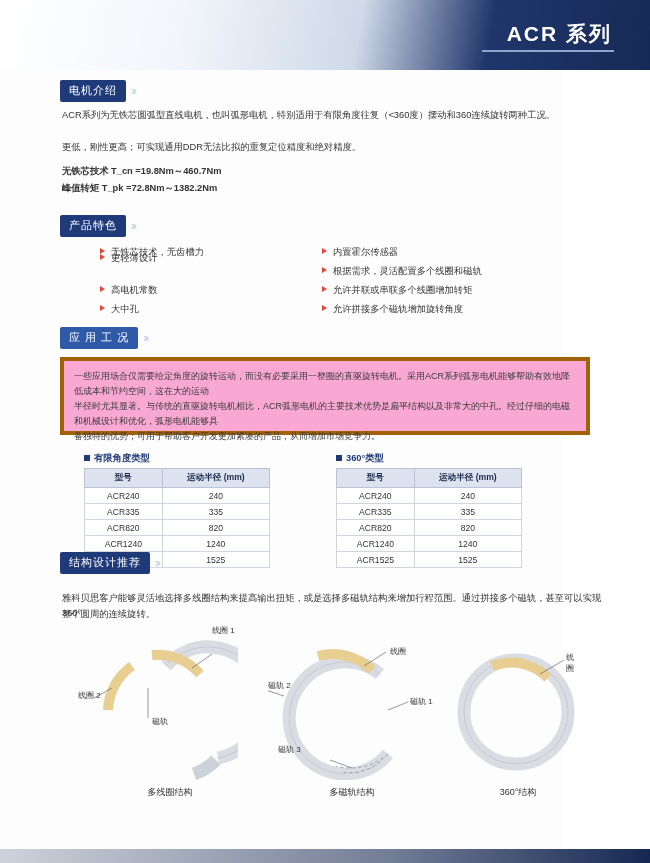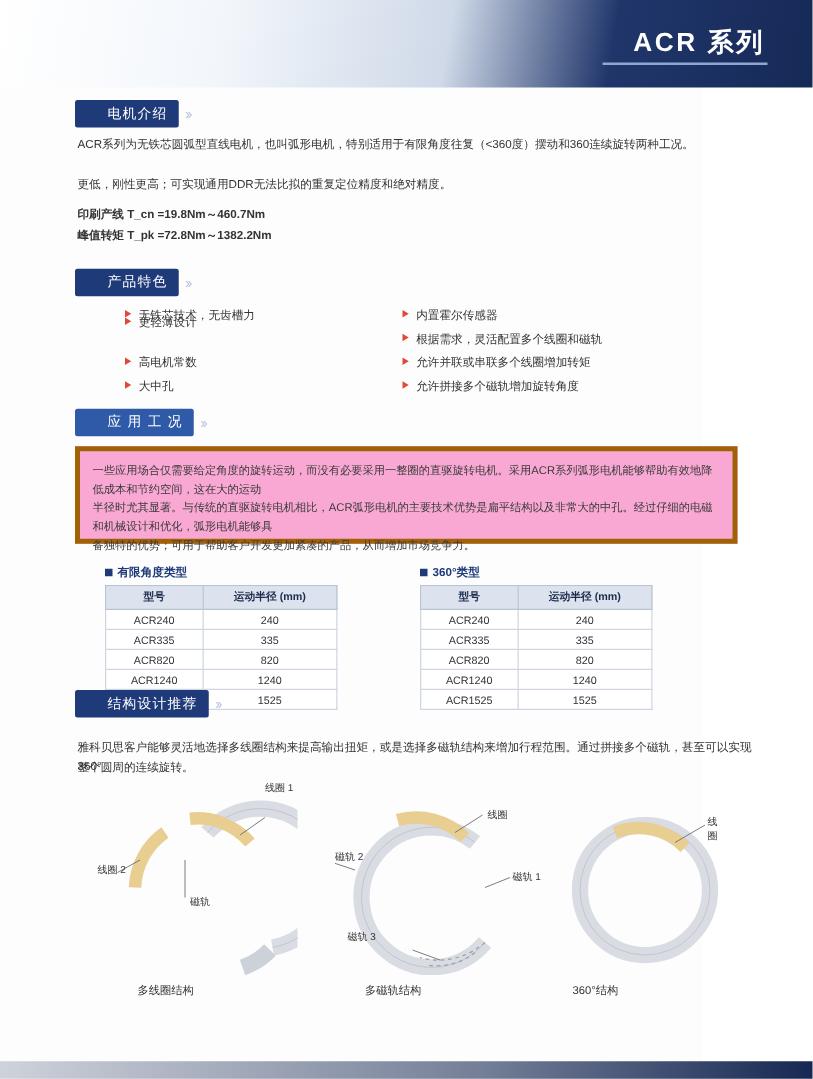--- a/index.html
+++ b/index.html
@@ -26,21 +26,21 @@
   }
   .banner-underline{
     position:absolute;right:36px;top:50px;width:132px;height:2px;background:#8fa6cf;
   }
   
   .sec-head{
     position:absolute;height:20px;
   }
   .sec-tag{
     display:inline-block;background:#1f3a79;color:#fff;font-size:11px;
-    padding:3px 9px 4px 26px;border-radius:2px;letter-spacing:1px;
+    padding:3px 9px 4px 9px;border-radius:2px;letter-spacing:1px;
     vertical-align:middle;
   }
   .sec-tag.light{background:#2f5aa8;}
   .chev{
     display:inline-block;margin-left:5px;color:#b9c6df;font-size:12px;letter-spacing:-2px;
     vertical-align:middle;
   }
   .body-text{
     position:absolute;font-size:9.3px;line-height:15px;color:#333;
   }
@@ -72,21 +72,21 @@
   table.t th{
     background:#dce3ee;color:#1b2b4d;font-weight:bold;
     border:1px solid #b9c3d4;padding:3px 0;text-align:center;
   }
   table.t td{
     border:1px solid #cfd6e2;padding:2.5px 0;text-align:center;color:#333;background:#fff;
   }
   .tblwrap{position:absolute;}
   
   .dia-cap{
-    position:absolute;font-size:9px;color:#333;text-align:left;width:120px;
+    position:absolute;font-size:9px;color:#333;text-align:center;width:120px;
   }
   .lbl{position:absolute;font-size:8px;color:#333;}
   .footer-line{
     position:absolute;left:0;bottom:0;width:650px;height:14px;
     background:linear-gradient(90deg,#16285233 0%,#16285299 60%,#162852 100%);
   }
 </style>
 </head>
 <body>
 
@@ -95,21 +95,21 @@
   <div class="banner">
     <div class="banner-title">ACR 系列</div>
     <div class="banner-underline"></div>
   </div>
 
   <div class="sec-head" style="left:60px;top:80px;">
     <span class="sec-tag">电机介绍</span><span class="chev">››</span>
   </div>
   <div class="body-text" style="left:62px;top:108px;width:530px;">ACR系列为无铁芯圆弧型直线电机，也叫弧形电机，特别适用于有限角度往复（&lt;360度）摆动和360连续旋转两种工况。</div>
   <div class="body-text" style="left:62px;top:140px;width:540px;">更低，刚性更高；可实现通用DDR无法比拟的重复定位精度和绝对精度。</div>
-  <div class="body-text bold-line" style="left:62px;top:164px;">印刷产线 T_cn =19.8Nm～460.7Nm</div>
+  <div class="body-text bold-line" style="left:62px;top:164px;">无铁芯技术 T_cn =19.8Nm～460.7Nm</div>
   <div class="body-text bold-line" style="left:62px;top:181px;">峰值转矩 T_pk =72.8Nm～1382.2Nm</div>
 
   <div class="sec-head" style="left:60px;top:215px;">
     <span class="sec-tag">产品特色</span><span class="chev">››</span>
   </div>
 
   <div class="bullet-row" style="left:100px;top:246px;"><span class="tri"></span><span>无铁芯技术，无齿槽力</span></div>
   <div class="bullet-row" style="left:100px;top:252px;"><span class="tri"></span><span>更轻薄设计</span></div>
   <div class="bullet-row" style="left:100px;top:284px;"><span class="tri"></span><span>高电机常数</span></div>
   <div class="bullet-row" style="left:100px;top:303px;"><span class="tri"></span><span>大中孔</span></div>

